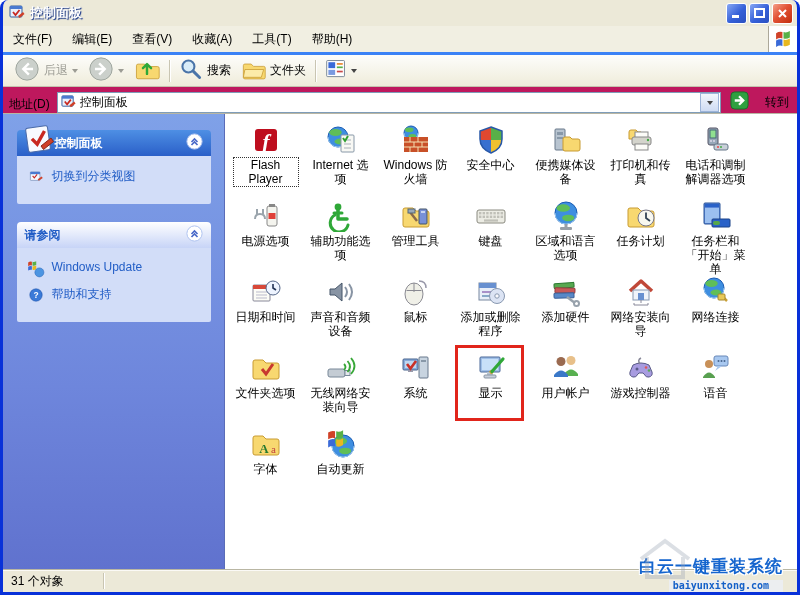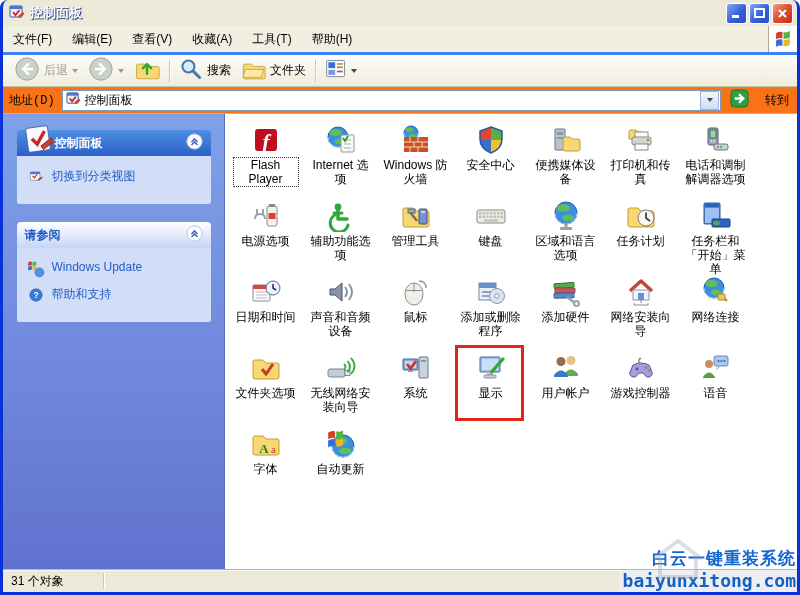--- a/index.html
+++ b/index.html
@@ -26,22 +26,22 @@
   
   .toolbar{height:31px;flex:0 0 31px;display:flex;align-items:center;background:linear-gradient(180deg,#FDFDFB,#EFECDA);
     border-bottom:1px solid #C5C2AE;padding-left:6px;}
   .tbtn{display:flex;align-items:center;gap:4px;padding:0 5px;height:26px;}
   .tbtn .cap{color:#000;}
   .tbtn.disabled .cap{color:#9C9C94;}
   .caret{width:0;height:0;border-left:3px solid transparent;border-right:3px solid transparent;border-top:4px solid #444;}
   .caret.dim{border-top-color:#9C9C94;}
   .tsep{width:1px;height:22px;background:#C9C5B2;margin:0 4px;box-shadow:1px 0 0 #fff;}
   
-  .addressbar{height:26px;flex:0 0 26px;display:flex;align-items:center;background:#f97316;
-    border-bottom:1px solid #B9B6A3;padding:0 4px;gap:5px;font-family:Liberation Mono, monospace;}
+  .addressbar{height:26px;flex:0 0 26px;display:flex;align-items:flex-end;background:#be185d;
+    border-bottom:1px solid #B9B6A3;padding:0 4px;gap:5px;}
   .addr-label{color:#000;padding:0 2px;}
   .addr-field{flex:1;height:21px;background:#fff;border:1px solid #7F9DB9;display:flex;align-items:center;
     padding-left:3px;box-sizing:border-box;}
   .addr-field .val{margin-left:4px;flex:1;}
   .addr-drop{width:17px;height:17px;background:linear-gradient(180deg,#F2F6FC,#CFDCF3);border:1px solid #9DB4D8;
     display:flex;align-items:center;justify-content:center;margin-right:1px;}
   .go{display:flex;align-items:center;gap:16px;padding:0 4px;}
   
   .main{flex:1;display:flex;min-height:0;background:#fff;}
   .sidebar{width:222px;flex:0 0 222px;background:linear-gradient(180deg,#7FA1E8 0%,#6E86DC 60%,#6072CE 100%);
@@ -63,25 +63,25 @@
   .icon32{width:32px;height:32px;flex:0 0 32px;}
   .lbl{margin-top:2px;max-width:64px;text-align:center;line-height:14px;color:#000;}
   .lbl.sel{outline:1px dotted #333;}
   .cell.hl::after{content:"";position:absolute;left:2px;right:4px;top:-4px;bottom:4px;
     border:3px solid #E1251B;pointer-events:none;}
   
   .statusbar{height:22px;flex:0 0 22px;background:#ECE9D8;border-top:1px solid #B9B6A3;
     box-shadow:inset 0 1px 0 #FBFAF6;display:flex;align-items:center;padding-left:8px;position:relative;}
   .st-sep{position:absolute;left:100px;top:3px;bottom:3px;width:1px;background:#C9C5B2;box-shadow:1px 0 0 #fff;}
   
-  .watermark{position:absolute;right:1px;bottom:0;z-index:20;text-align:right;pointer-events:none;}
+  .watermark{position:absolute;right:14px;bottom:0;z-index:20;text-align:right;pointer-events:none;}
   .wm1{font-size:17px;font-weight:bold;color:#1565CE;letter-spacing:1px;
     text-shadow:-1px -1px 0 #fff,1px -1px 0 #fff,-1px 1px 0 #fff,1px 1px 0 #fff;}
-  .wm2{font-size:18px;font-weight:bold;color:#1460C8;font-family:"DejaVu Sans Mono","Liberation Mono",monospace;
-    background:rgba(236,238,245,.85);padding:0 0 1px 4px;display:inline-block;}
+  .wm2{font-size:10px;font-weight:bold;color:#1460C8;font-family:"DejaVu Sans Mono","Liberation Mono",monospace;
+    background:rgba(236,238,245,.85);padding:0 14px 1px 4px;display:inline-block;}
   .wmhouse{position:absolute;right:90px;bottom:8px;opacity:.35;}
 </style>
 </head>
 <body>
 
 <div id="window">
 
   <div class="titlebar">
     <span><svg width="16" height="16" viewBox="0 0 16 16">
           <rect x="1" y="2" width="12" height="11" rx="1" fill="#E8F0FC" stroke="#345C9C"></rect>

